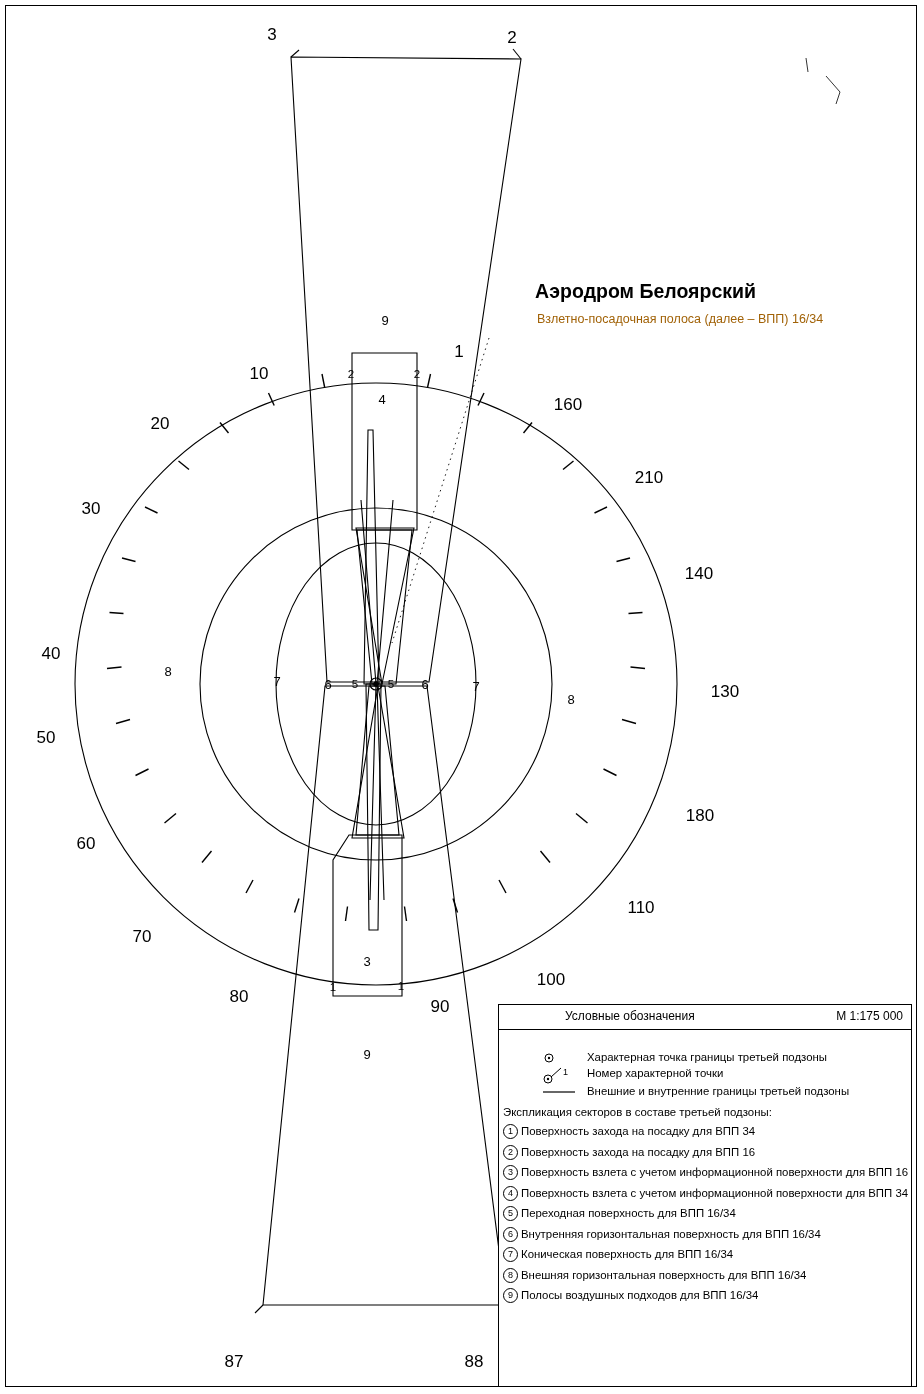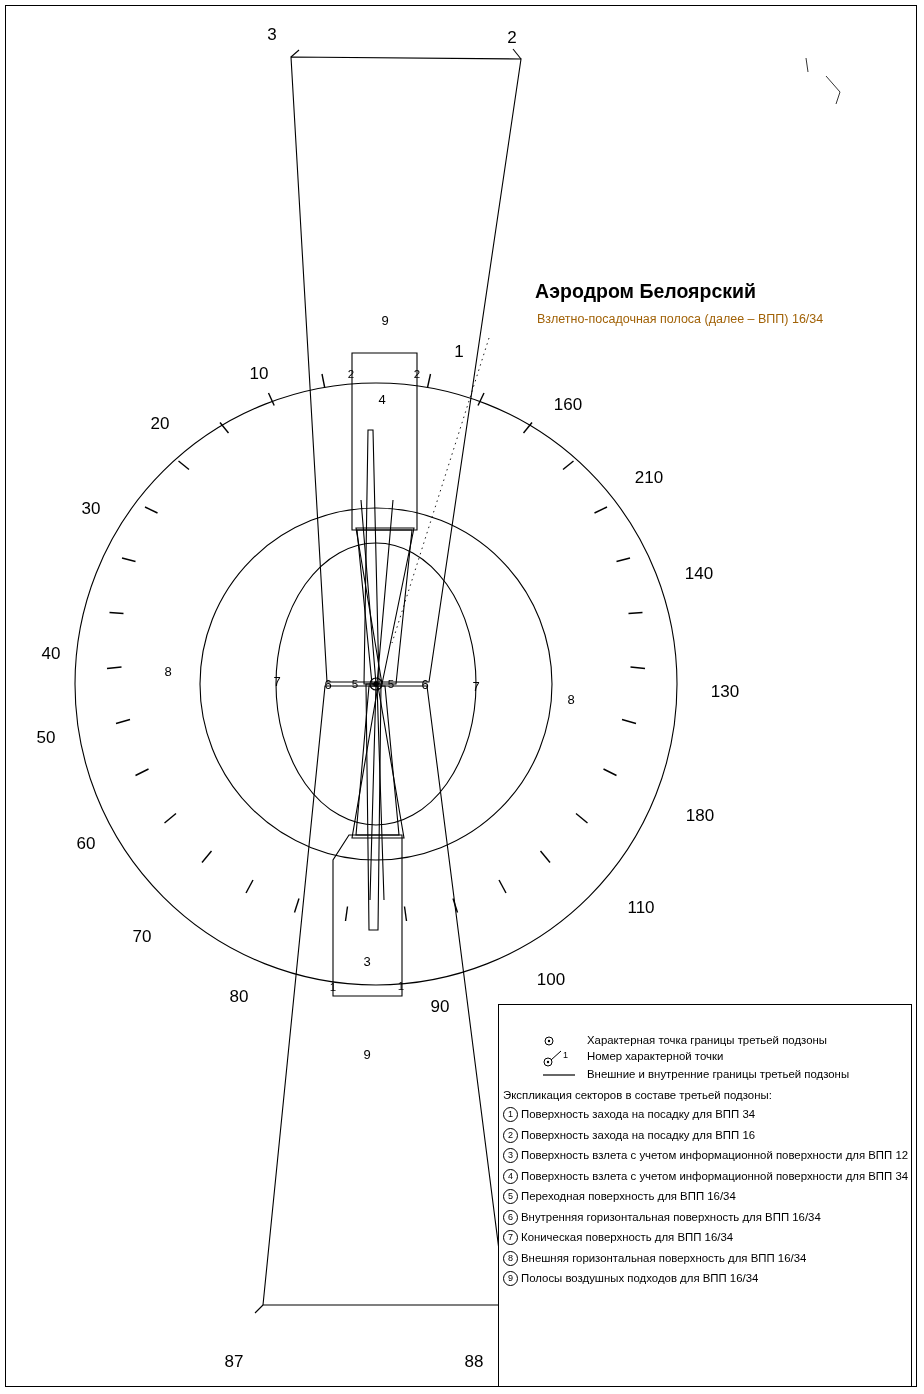--- a/index.html
+++ b/index.html
@@ -266,23 +266,27 @@
   <div class="lbl sec" style="left:571px;top:699px;">8</div>
 
   <div class="lbl sec" style="left:367px;top:961px;">3</div>
   <div class="lbl secsm" style="left:333px;top:987px;">1</div>
   <div class="lbl secsm" style="left:401px;top:986px;">1</div>
   <div class="lbl sec" style="left:367px;top:1054px;">9</div>
   <div class="lbl pt" style="left:234px;top:1362px;">87</div>
   <div class="lbl pt" style="left:474px;top:1362px;">88</div>
 
   <div class="legend">
+    <div class="legend-head">
+      <div class="lh-title">Условные обозначения</div>
+      <div class="lh-scale">М 1:175 000</div>
+    </div>
     <div class="legend-body">
 
-      <div class="lrow sym" style="margin-top:28px;">
+      <div class="lrow sym" style="margin-top:20px;">
         <span class="lsym">
           <svg width="44" height="16" viewBox="0 0 44 16">
             <circle cx="8" cy="8" r="4" fill="none" stroke="#000" stroke-width="1"></circle>
             <circle cx="8" cy="8" r="1.2" fill="#000"></circle>
           </svg>
         </span>
         <span>Характерная точка границы третьей подзоны</span>
       </div>
 
       <div class="lrow sym" style="margin-top:1px;">
@@ -311,21 +315,21 @@
       <div class="numrow">
         <span class="cnum">1</span>
         <span class="cont">Поверхность захода на посадку для ВПП 34</span>
       </div>
       <div class="numrow">
         <span class="cnum">2</span>
         <span class="cont">Поверхность захода на посадку для ВПП 16</span>
       </div>
       <div class="numrow">
         <span class="cnum">3</span>
-        <span class="cont">Поверхность взлета с учетом информационной поверхности для ВПП 12</span>
+        <span class="cont">Поверхность взлета с учетом информационной поверхности для ВПП 16</span>
       </div>
       <div class="numrow">
         <span class="cnum">4</span>
         <span class="cont">Поверхность взлета с учетом информационной поверхности для ВПП 34</span>
       </div>
       <div class="numrow">
         <span class="cnum">5</span>
         <span class="cont">Переходная поверхность для  ВПП 16/34</span>
       </div>
       <div class="numrow">

